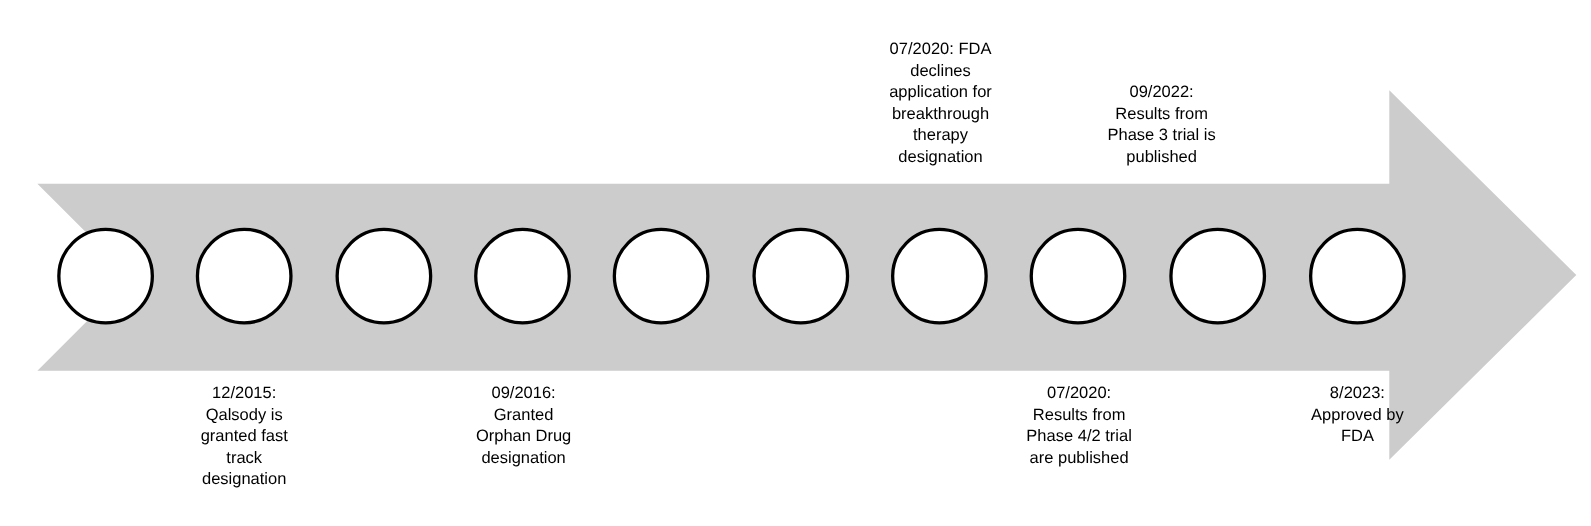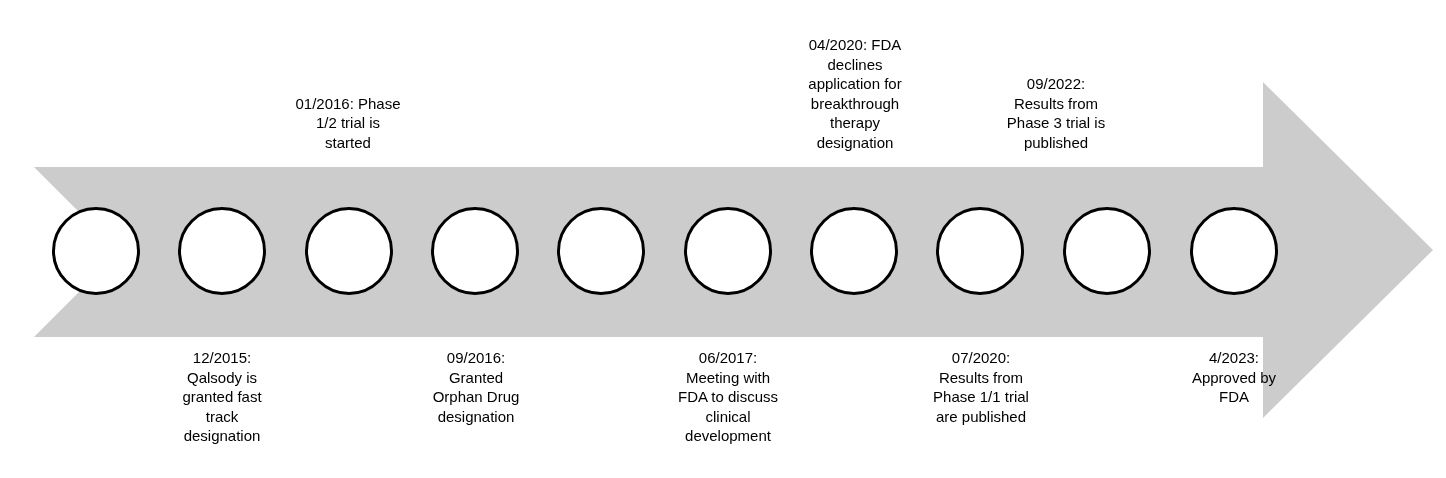--- a/index.html
+++ b/index.html
@@ -47,53 +47,45 @@
 </style>
 </head>
 <body>
 
 <div class="canvas">
 
   <svg class="arrow-svg" viewBox="0 0 1446 478" xmlns="http://www.w3.org/2000/svg">
     <polygon points="34,167 1263,167 1263,82 1433,250 1263,418 1263,337 34,337 119,252" stroke="none" fill="#cccccc"></polygon>
   </svg>
 
-  <div class="event-label top" style="left:268px">01/2016: Phase
-1/2 trial is
-started</div>
-  <div class="event-label top" style="left:775px">04/2020: FDA
+  <div class="event-label top" style="left:775px">07/2020: FDA
 declines
 application for
 breakthrough
 therapy
 designation</div>
   <div class="event-label top" style="left:976px">09/2022:
 Results from
 Phase 3 trial is
 published</div>
 
   <div class="event-label bottom" style="left:142px">12/2015:
 Qalsody is
 granted fast
 track
 designation</div>
   <div class="event-label bottom" style="left:396px">09/2016:
 Granted
 Orphan Drug
 designation</div>
-  <div class="event-label bottom" style="left:648px">06/2017:
-Meeting with
-FDA to discuss
-clinical
-development</div>
   <div class="event-label bottom" style="left:901px">07/2020:
 Results from
-Phase 1/1 trial
+Phase 4/2 trial
 are published</div>
-  <div class="event-label bottom" style="left:1154px">4/2023:
+  <div class="event-label bottom" style="left:1154px">8/2023:
 Approved by
 FDA</div>
 
   <div class="node" style="left:52px"></div>
   <div class="node" style="left:178px"></div>
   <div class="node" style="left:305px"></div>
   <div class="node" style="left:431px"></div>
   <div class="node" style="left:557px"></div>
   <div class="node" style="left:684px"></div>
   <div class="node" style="left:810px"></div>

